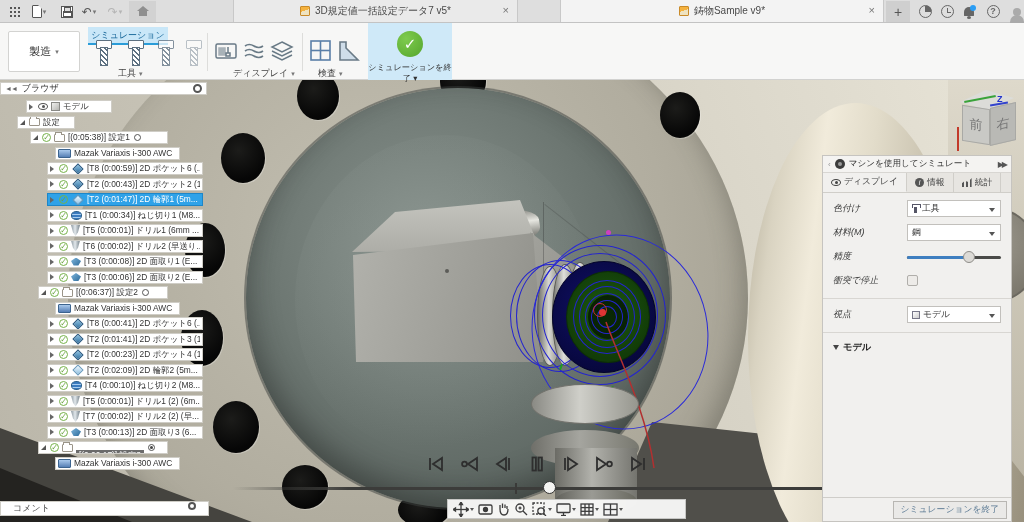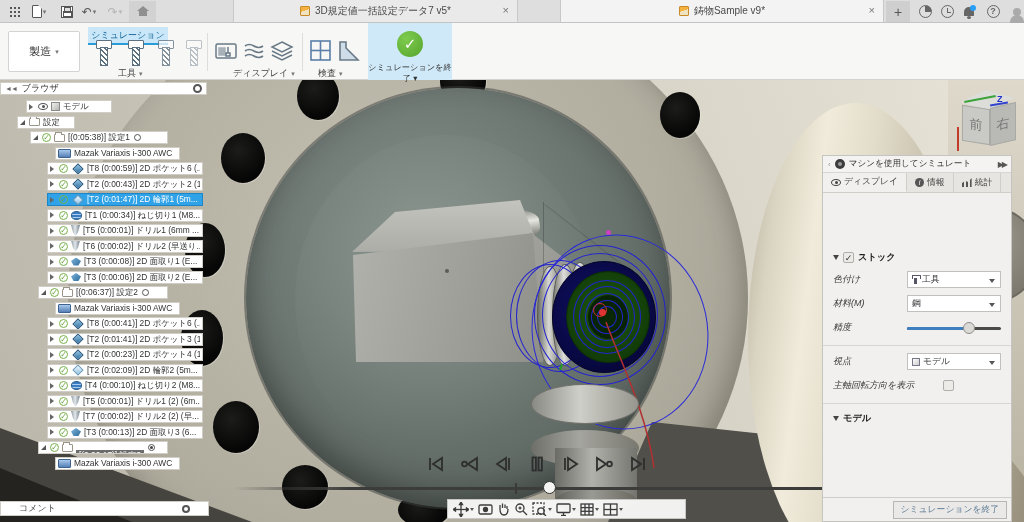--- a/index.html
+++ b/index.html
@@ -81,21 +81,21 @@
   .t-contour .i-main{width:8px;height:8px;transform:rotate(45deg);background:linear-gradient(135deg,#f2f9ff,#8fc0e0);border:1px solid #6899bb;margin:0 5px 0 3px;}
   .t-thread .i-main{width:11px;height:9px;border-radius:50%/45%;background:repeating-linear-gradient(180deg,#3c7cc0 0 2px,#a8cdf0 2px 3.2px);border:1px solid #2a5f8c;}
   .t-drill .i-main{width:9px;height:11px;background:linear-gradient(90deg,#8c98a0,#e2e8ec 45%,#76828a);clip-path:polygon(0 0,100% 0,78% 65%,50% 100%,22% 65%);}
   .t-chamfer .i-main{width:10px;height:8px;background:linear-gradient(135deg,#7fb6dc,#2c6b9b);clip-path:polygon(50% 0,100% 45%,74% 100%,26% 100%,0 45%);}
   .lbl{overflow:hidden;}
   .radio{display:none;width:7px;height:7px;border:1.4px solid #555;border-radius:50%;margin-left:4px;flex:0 0 7px;position:relative;}
   .has-radio .radio{display:inline-block;}
   .radio-filled .radio::after{content:"";position:absolute;left:1px;top:1px;width:3px;height:3px;border-radius:50%;background:#444;}
   .sel{background:#2fa2e8;border-color:#1d86c8;color:#fff;}
   .dark-label .lbl{background:#6b6b6b;color:#fff;padding:0 3px;margin-top:16px;}
-  #commentbar{left:0;top:421px;width:209px;height:15px;background:#fff;border:1px solid #cfcdc6;display:flex;align-items:center;font-size:9px;color:#444;padding:0 18px;z-index:20;}
+  #commentbar{left:0;top:421px;width:209px;height:15px;background:#fff;border:1px solid #cfcdc6;display:flex;align-items:flex-start;font-size:9px;color:#444;padding:0 12px;z-index:20;}
 
   
   #playback{left:424px;top:372px;width:226px;height:26px;display:flex;justify-content:space-between;z-index:15;}
   .pbtn{width:24px;height:24px;display:flex;align-items:center;justify-content:center;cursor:pointer;}
   .pbtn svg{stroke:#2e2e2e;fill:none;stroke-width:1.8;}
   #timeline{left:233px;top:407px;width:639px;height:3px;background:linear-gradient(90deg,rgba(60,60,58,0),#3c3c3a 18%,#3c3c3a);z-index:15;}
   #tl-tick{left:515px;top:403px;width:1.5px;height:11px;background:#3a3a38;z-index:15;}
   #tl-handle{left:543px;top:401px;width:13px;height:13px;border-radius:50%;background:#f4f4f2;border:1.6px solid #333;z-index:16;cursor:pointer;}
 
   
@@ -687,24 +687,20 @@
     <span class="rtab">
         <span class="tinfo">i</span>
         <span>情報</span>
       </span>
     <span class="rtab">
         <span class="tstat"></span>
         <span>統計</span>
       </span>
   </div>
   <div id="rp-body">
-    <div class="sec-h" style="margin-top:58px;">
-      <span class="cb checked"></span>
-      <span>ストック</span>
-    </div>
     <div class="prow">
       <span class="plabel">色付け</span>
       <span class="dd">
           <span class="tool-ico"></span>
           <span>工具</span>
         </span>
     </div>
     <div class="prow">
       <span class="plabel">材料(M)</span>
       <span class="dd">
@@ -712,32 +708,32 @@
         </span>
     </div>
     <div class="prow">
       <span class="plabel">精度</span>
       <span class="slider">
         <span class="sl-track"></span>
         <span class="sl-fill" style="width: 66%;"></span>
         <span class="sl-handle" style="left: 66%;"></span>
       </span>
     </div>
+    <div class="prow">
+      <span class="plabel">衝突で停止</span>
+      <span class="cb"></span>
+    </div>
     <div class="divline"></div>
     <div class="prow">
       <span class="plabel">視点</span>
       <span class="dd">
           <span class="cube-ico"></span>
           <span>モデル</span>
         </span>
     </div>
-    <div class="prow">
-      <span class="plabel" style="width:110px;flex-basis:110px;">主軸回転方向を表示</span>
-      <span class="cb"></span>
-    </div>
     <div class="divline"></div>
     <div class="sec-h">
         <span>モデル</span>
       </div>
   </div>
   <div id="rp-footer">
     <button id="endsim-btn">シミュレーションを終了</button>
   </div>
 </div>
 

